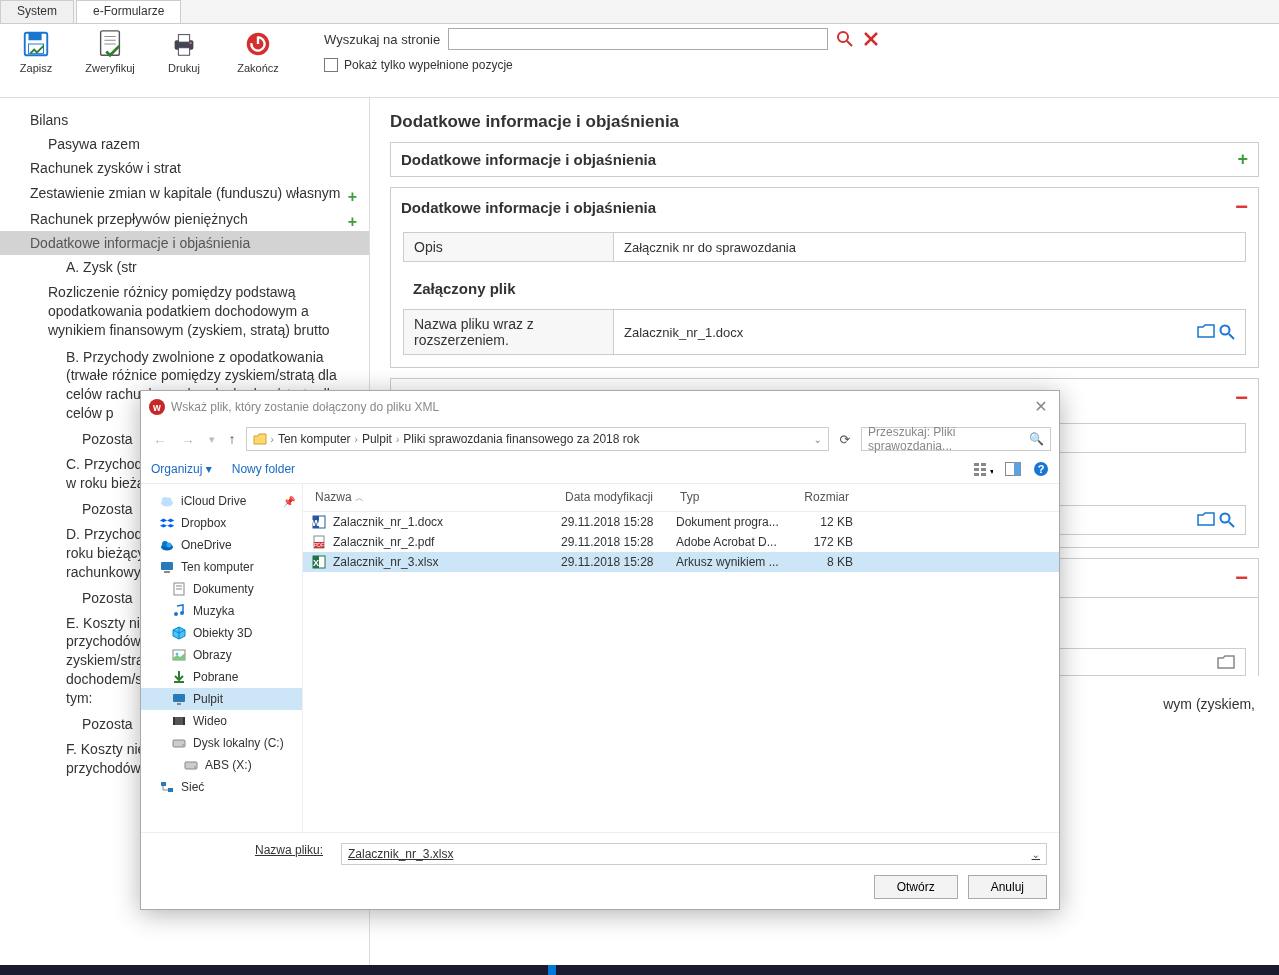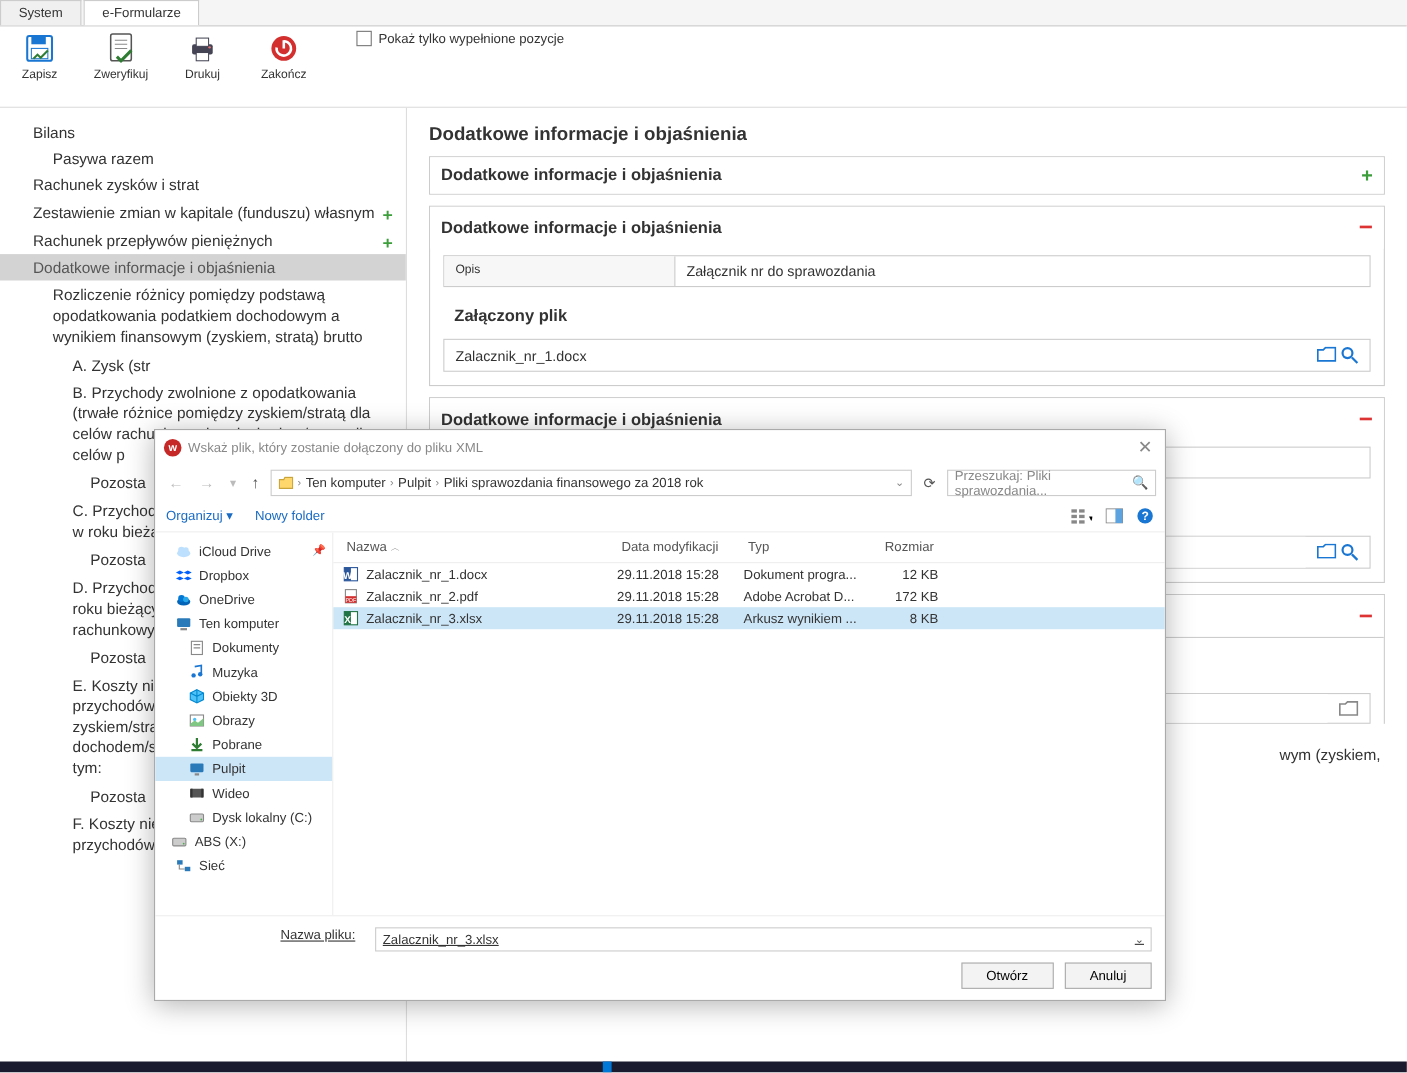--- a/index.html
+++ b/index.html
@@ -37,21 +37,21 @@
 
   .right-pane { flex: 1; padding: 14px 20px; overflow-y: auto; position: relative; }
   .right-h1 { font-size: 17px; font-weight: 600; margin-bottom: 10px; }
   .box { border: 1px solid #ccc; margin-bottom: 10px; }
   .box-header { display: flex; justify-content: space-between; align-items: center; padding: 6px 10px; font-weight: 600; font-size: 15px; background: #fff; }
   .box-header .plus { color: #3b9e3b; font-size: 18px; }
   .box-header .minus { color: #d33; font-size: 22px; }
   .sub-box { margin: 6px 12px 12px; border: 1px solid #ccc; }
   .sub-header { padding: 6px 10px; font-weight: 600; font-size: 15px; }
   .field-row { display: flex; border-top: 1px solid #ccc; }
-  .field-label { width: 210px; background: #f7f7f7; padding: 6px 10px; border-right: 1px solid #ccc; font-size: 11px; }
+  .field-label { width: 210px; background: #f7f7f7; padding: 6px 10px; border-right: 1px solid #ccc; font-size: 14px; }
   .field-value { flex: 1; padding: 6px 10px; font-size: 13px; display: flex; align-items: center; justify-content: space-between; }
   .file-actions { display: flex; gap: 4px; }
   .folder-icon { width: 18px; height: 14px; }
   .mag-icon { width: 16px; height: 16px; }
 
   
   .dialog { position: absolute; left: 140px; top: 390px; width: 920px; height: 520px; background: #fff; border: 1px solid #aaa; box-shadow: 0 4px 24px rgba(0,0,0,0.3); display: flex; flex-direction: column; z-index: 100; }
   .dlg-title { display: flex; align-items: center; justify-content: space-between; padding: 6px 8px; color: #888; font-size: 12px; }
   .dlg-title .ttl { display: flex; align-items: center; gap: 6px; }
   .dlg-title .app-icon { width: 16px; height: 16px; background: #c62828; border-radius: 50%; display:flex;align-items:center;justify-content:center;color:#fff;font-size:10px;font-weight:bold; }
@@ -143,37 +143,53 @@
       <svg viewBox="0 0 32 32" width="30" height="30">
           <circle cx="16" cy="16" r="12" fill="#d32f2f"></circle>
           <circle cx="16" cy="16" r="7" fill="none" stroke="#fff" stroke-width="2.5" stroke-dasharray="30 10" transform="rotate(-60 16 16)"></circle>
           <line x1="16" y1="8" x2="16" y2="16" stroke="#fff" stroke-width="2.5"></line>
         </svg>
     </span>
     <span>Zakończ</span>
   </div>
 
   <div class="search-area">
+    <div class="search-row">
+      <span>Wyszukaj na stronie</span>
+      <input type="text" style="">
+      <span class="search-icon">
+        <svg viewBox="0 0 18 18" width="18" height="18">
+            <circle cx="7" cy="7" r="5" fill="none" stroke="#d32f2f" stroke-width="2"></circle>
+            <line x1="11" y1="11" x2="16" y2="16" stroke="#d32f2f" stroke-width="2"></line>
+          </svg>
+      </span>
+      <span class="cancel-icon">
+        <svg viewBox="0 0 18 18" width="18" height="18">
+            <line x1="3" y1="3" x2="15" y2="15" stroke="#d32f2f" stroke-width="2.5"></line>
+            <line x1="15" y1="3" x2="3" y2="15" stroke="#d32f2f" stroke-width="2.5"></line>
+          </svg>
+      </span>
+    </div>
     <div class="chk-row">
       <span class="chk"></span>
       <span>Pokaż tylko wypełnione pozycje</span>
     </div>
   </div>
 </div>
 
 <div class="main">
   <div class="left-pane">
     <div class="tree-item lvl1">Bilans</div>
     <div class="tree-item lvl2">Pasywa razem</div>
     <div class="tree-item lvl1">Rachunek zysków i strat</div>
     <div class="tree-item lvl1 tree-wrap"><span>Zestawienie zmian w kapitale (funduszu) własnym</span><span class="plus">+</span></div>
     <div class="tree-item lvl1"><span>Rachunek przepływów pieniężnych</span><span class="plus">+</span></div>
     <div class="tree-item lvl1 selected">Dodatkowe informacje i objaśnienia</div>
+    <div class="tree-item lvl4">A. Zysk (str</div>
     <div class="tree-item lvl3 tree-wrap">Rozliczenie różnicy pomiędzy podstawą opodatkowania podatkiem dochodowym a wynikiem finansowym (zyskiem, stratą) brutto</div>
-    <div class="tree-item lvl4">A. Zysk (str</div>
     <div class="tree-item lvl4 tree-wrap">B. Przychody zwolnione z opodatkowania (trwałe różnice pomiędzy zyskiem/stratą dla celów rachunkowych a dochodem/stratą dla celów p</div>
     <div class="tree-item lvl5">Pozosta</div>
     <div class="tree-item lvl4 tree-wrap">C. Przychody niepodlegające opodatkowaniu w roku bieżącym, w tym:</div>
     <div class="tree-item lvl5">Pozosta</div>
     <div class="tree-item lvl4 tree-wrap">D. Przychody podlegające opodatkowaniu w roku bieżącym, ujęte w księgach rachunkowych lat ubiegłych w</div>
     <div class="tree-item lvl5">Pozosta</div>
     <div class="tree-item lvl4 tree-wrap">E. Koszty niestanowiące kosztów uzyskania przychodów (trwałe różnice pomiędzy zyskiem/stratą dla celów rachunkowych a dochodem/stratą dla celów podatkowych), w tym:</div>
     <div class="tree-item lvl5">Pozosta</div>
     <div class="tree-item lvl4 tree-wrap">F. Koszty nieuznawane za koszty uzyskania przychodów w bieżącym</div>
   </div>
@@ -195,20 +211,21 @@
       </div>
       <div class="sub-box">
         <div class="field-row" style="border-top:none;">
           <div class="field-label">Opis</div>
           <div class="field-value">Załącznik nr do sprawozdania</div>
         </div>
       </div>
       <div class="sub-header" style="padding-left:22px;">Załączony plik</div>
       <div class="sub-box">
         <div class="field-row" style="border-top:none;">
+          <div class="field-label">Nazwa pliku wraz z rozszerzeniem.</div>
           <div class="field-value">
             <span>Zalacznik_nr_1.docx</span>
             <span class="file-actions">
               <span>
                   <svg class="folder-icon" viewBox="0 0 18 14">
                     <path d="M1 3 L6 3 L8 1 L17 1 L17 13 L1 13 Z" fill="none" stroke="#1976d2" stroke-width="1.5"></path>
                   </svg>
                 </span>
               <span>
                   <svg class="mag-icon" viewBox="0 0 16 16">
@@ -451,21 +468,21 @@
         </div>
         <div class="dlg-tree-item" style="padding-left:30px;">
           <span class="ti">
             <svg width="16" height="16" viewBox="0 0 16 16">
               <rect x="2" y="5" width="12" height="7" fill="#ccc" stroke="#888" rx="1"></rect>
               <circle cx="12" cy="10" r="0.8" fill="#4caf50"></circle>
             </svg>
           </span>
           <span>Dysk lokalny (C:)</span>
         </div>
-        <div class="dlg-tree-item" style="padding-left:14px;">
+        <div class="dlg-tree-item" style="padding-left:42px;">
           <span class="ti">
             <svg width="16" height="16" viewBox="0 0 16 16">
               <rect x="2" y="5" width="12" height="7" fill="#ccc" stroke="#888" rx="1"></rect>
               <circle cx="12" cy="10" r="0.8" fill="#4caf50"></circle>
             </svg>
           </span>
           <span>ABS (X:)</span>
         </div>
         <div class="dlg-tree-item" style="">
           <span class="ti">

